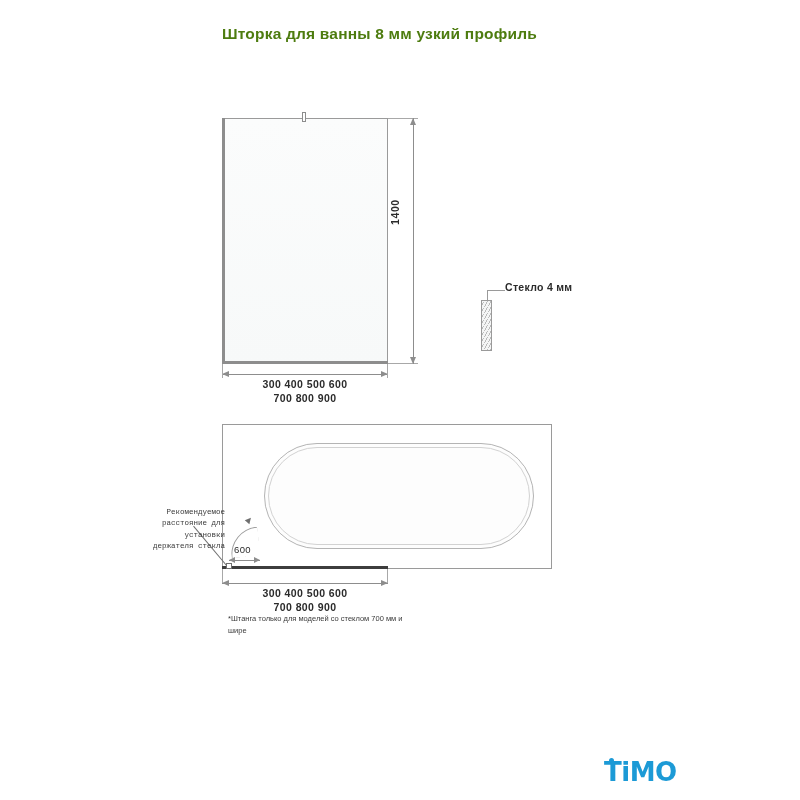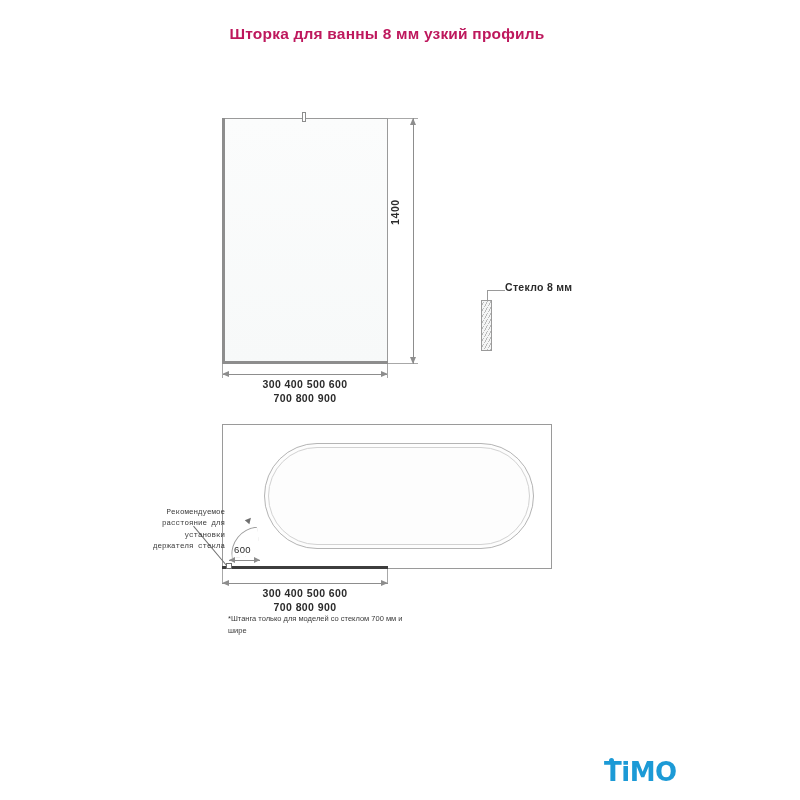--- a/index.html
+++ b/index.html
@@ -25,22 +25,21 @@
 
   .title {
     position: absolute;
     left: 222px;
     top: 22px;
     width: 330px;
     font-size: 15.5px;
     font-weight: bold;
     line-height: 1.55;
     letter-spacing: 0.2px;
-    color: #be185d;
-    text-align: center;
+    color: #4d7c0f;
   }
 
   
   .glass-front {
     position: absolute;
     left: 222px;
     top: 118px;
     width: 166px;
     height: 246px;
     border: 1px solid #9a9a9a;
@@ -435,21 +434,21 @@
     <div class="size-label" id="front-sizes">
       <div>300 400 500 600</div>
       <div>700 800 900</div>
     </div>
   </div>
 
   <div>
     <div class="glass-edge"></div>
     <div class="glass-leader"></div>
     <div class="glass-leader-h"></div>
-    <div class="glass-label">Стекло 8 мм</div>
+    <div class="glass-label">Стекло 4 мм</div>
   </div>
 
   <div>
     <div class="bath-outer"></div>
     <div class="bath-inner"></div>
     <div class="bath-inner-2"></div>
     <div class="plan-bottom-bar"></div>
     <div class="plan-door"></div>
     <div class="plan-door-arrowhead"></div>
     <div class="plan-arc"></div>

